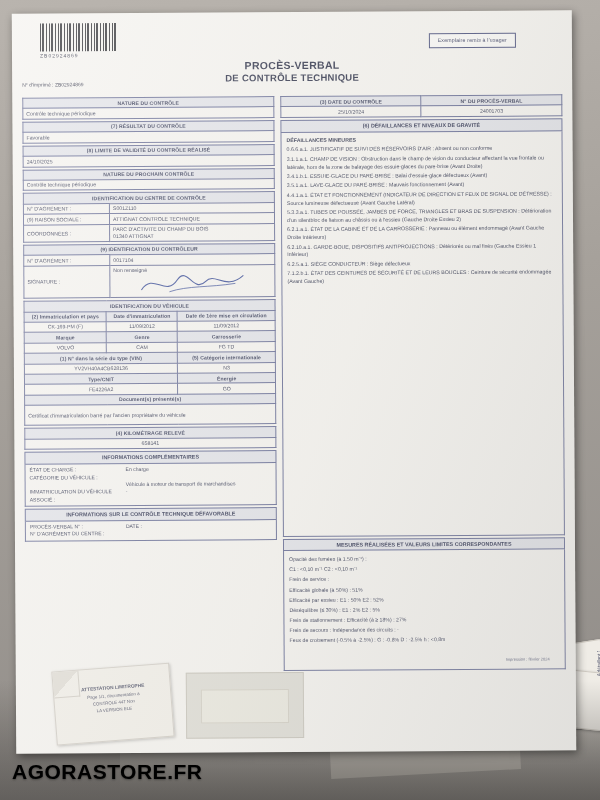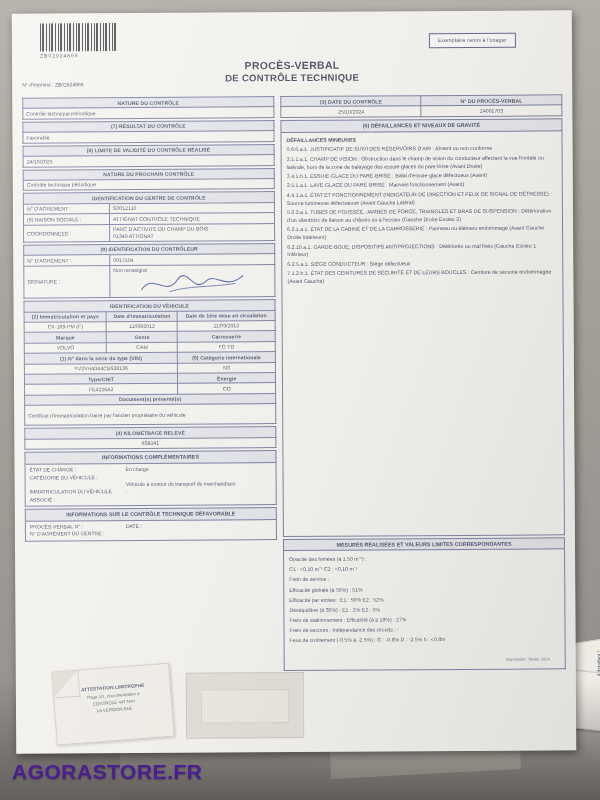--- a/index.html
+++ b/index.html
@@ -31,21 +31,21 @@
     position:absolute; left:120px; right:0; bottom:0; height:70px;
     background:linear-gradient(to bottom,#b2aea8,#8d8984);
   }
   .bottom-paper2{
     position:absolute; left:330px; bottom:26px; width:190px; height:44px;
     background:#c9c4bc; transform:rotate(-3deg); opacity:.8;
   }
   
   .watermark{
     position:absolute; left:12px; bottom:16px;
-    font-size:21px; font-weight:bold; color:#4c1d95;
+    font-size:21px; font-weight:bold; color:#000000;
     letter-spacing:.5px; text-shadow:0 1px 2px rgba(0,0,0,.35);
     z-index:60;
   }
   
   .sheet{
     position:absolute; left:14px; top:12px; width:560px; height:740px;
     background:#f4f2ee;
     box-shadow:2px 3px 9px rgba(0,0,0,.45);
     transform:rotate(-0.35deg);
     overflow:hidden;

